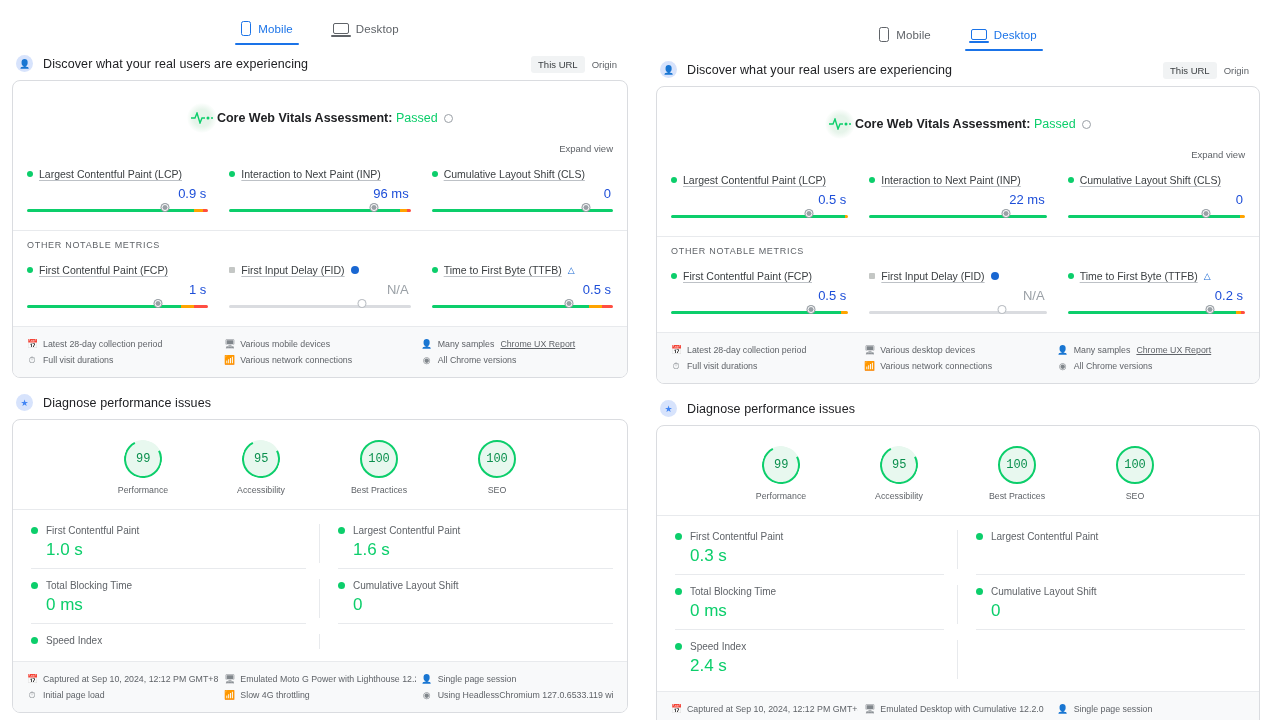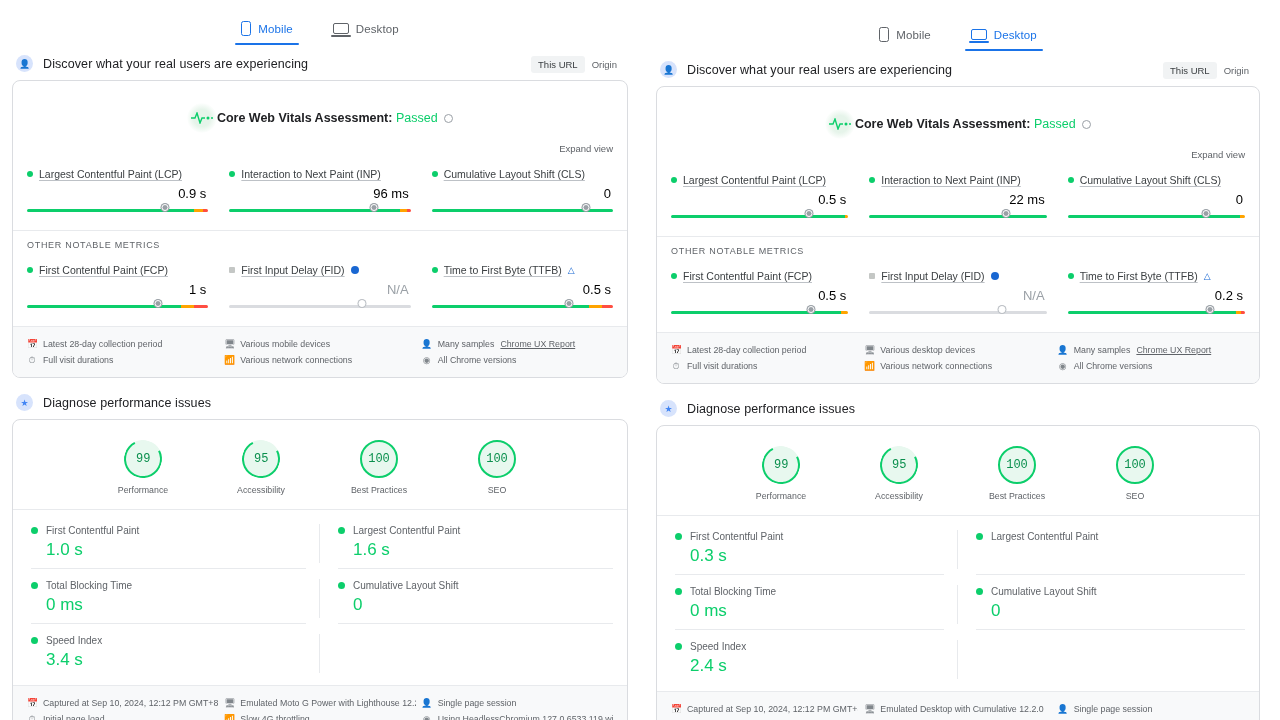--- a/index.html
+++ b/index.html
@@ -64,21 +64,21 @@
 
   
   .metrics { display: flex; padding: 14px 14px 16px; gap: 21px; align-items: flex-end; }
   .metric { flex: 1 1 0; min-width: 0; }
   .m-label { display: flex; align-items: center; gap: 6px; font-size: 10.5px; }
   .m-dot { width: 6px; height: 6px; border-radius: 50%; flex: 0 0 auto; background: #0cce6b; }
   .m-dot.grey { background: #c4c7c5; border-radius: 1px; }
   .m-name { color: #3c4043; text-decoration: underline; text-decoration-color: #bdc1c6; text-underline-offset: 2px; cursor: pointer; }
   .m-badge-blue { width: 8px; height: 8px; border-radius: 50%; background: #1967d2; display:inline-block; }
   .m-badge-tri { font-size: 9px; color: #1967d2; }
-  .m-value { text-align: right; font-size: 13px; color: #000000; margin: 6px 2px 3px 0; }
+  .m-value { text-align: right; font-size: 13px; color: #1d4ed8; margin: 6px 2px 3px 0; }
   .m-value.grey { color: #9aa0a6; }
   .bar-wrap { position: relative; height: 10px; }
   .bar { position: absolute; left: 0; right: 0; top: 5px; height: 3px; display: flex; border-radius: 2px; overflow: hidden; }
   .seg { height: 3px; }
   .s-green { background: #0cce6b; }
   .s-orange { background: #ffa400; }
   .s-red { background: #ff4e42; }
   .s-grey { background: #dadce0; }
   .marker { position: absolute; top: 0px; width: 7px; height: 7px; border: 1.4px solid #ffffff; border-radius: 50%; background: #9aa0a6; transform: translateX(-50%); box-shadow: 0 0 0 1px #9aa0a6; }
   .marker.on-grey { background: #ffffff; box-shadow: 0 0 0 1px #bdc1c6; }
@@ -365,21 +365,20 @@
               <span class="lab-dot"></span>
               <span>Cumulative Layout Shift</span>
             </div>
             <div class="lab-value">0</div>
           </div>
           <div class="lab-item bdr-r ">
             <div class="lab-label">
               <span class="lab-dot"></span>
               <span>Speed Index</span>
             </div>
-            <div class="lab-value">3.4 s</div>
           </div>
       </div>
 
       <div class="foot">
           <div class="foot-col">
             <div class="foot-row">
         <span class="gi">📅</span>
         <span>Captured at Sep 10, 2024, 12:12 PM GMT+8</span>
 
       </div>

